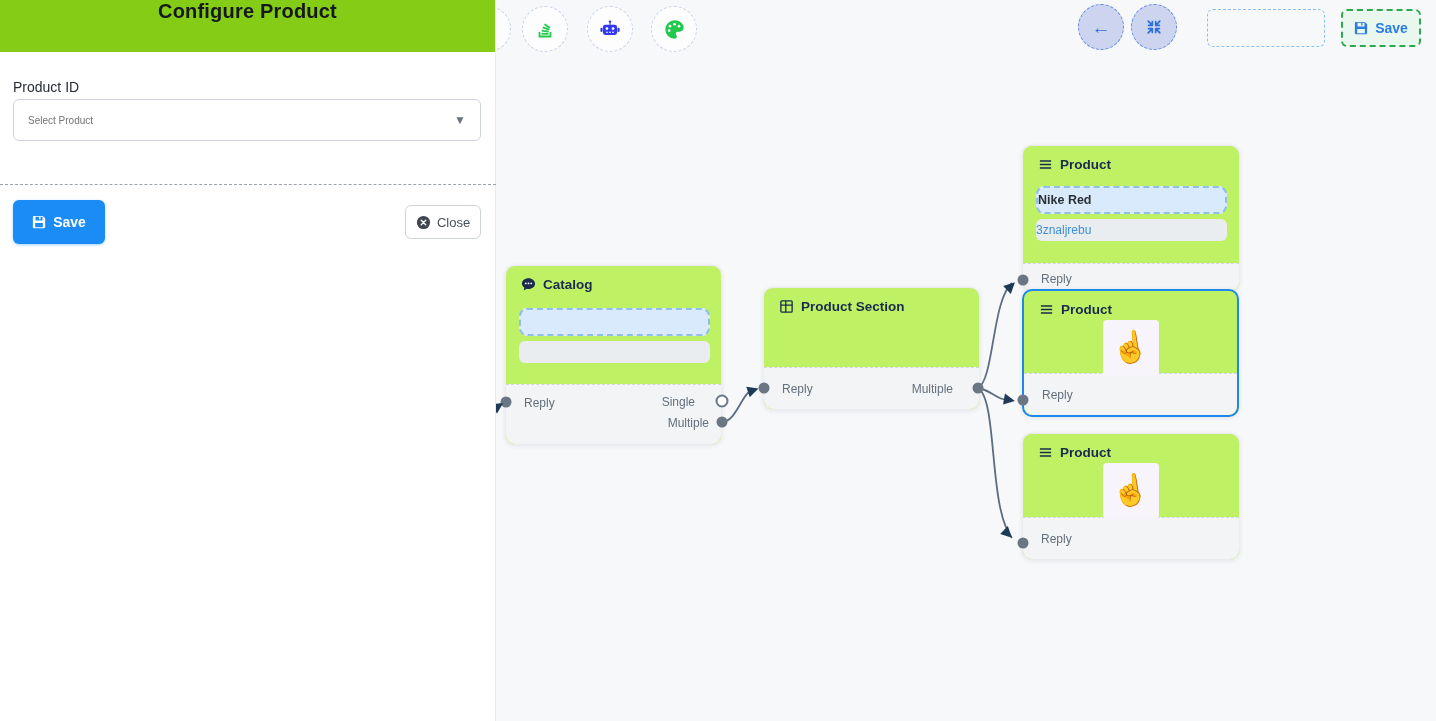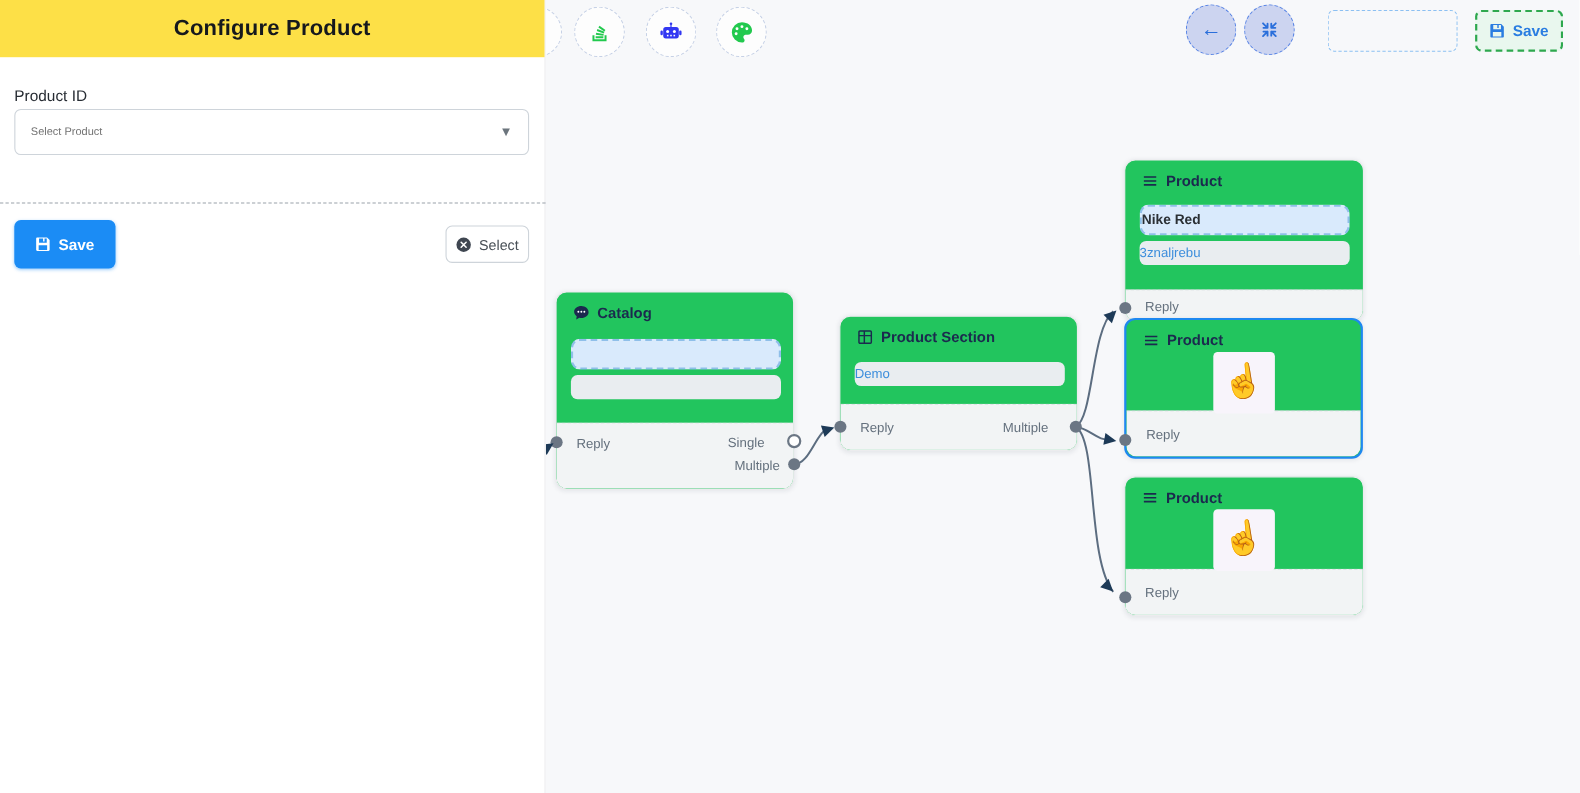--- a/index.html
+++ b/index.html
@@ -2,21 +2,21 @@
 <html><head>
 <meta charset="utf-8">
 <style>
   * { margin:0; padding:0; box-sizing:border-box; }
   html,body { width:1436px; height:721px; overflow:hidden; background:#fff;
               font-family:"Liberation Sans", sans-serif; }
   .app { position:relative; width:1436px; height:721px; }
 
   
   .panel { position:absolute; left:0; top:0; width:496px; height:721px; background:#fff; z-index:10; border-right:1px solid #ececee; }
-  .panel-header { height:52px; background:#fde047; display:flex; align-items:center; justify-content:center; }
+  .panel-header { height:52px; background:#84cc16; display:flex; justify-content:center; }
   .panel-title { font-size:20px; font-weight:700; color:#15181d; letter-spacing:.2px; }
   .field-label { position:absolute; left:13px; top:79px; font-size:14px; color:#272c33; }
   .select-box { position:absolute; left:13px; top:99px; width:468px; height:42px; background:#fff;
                 border:1px solid #ced4da; border-radius:6px; display:flex; align-items:center;
                 padding:0 14px; cursor:pointer; }
   .select-box .placeholder { font-size:10px; color:#737373; }
   .select-box .caret { margin-left:auto; color:#6c757d; font-size:12px; }
   .panel-divider { position:absolute; left:0; top:184px; width:496px; border-top:1px dashed #9aa2aa; }
   .btn-save-primary { position:absolute; left:13px; top:200px; width:92px; height:44px;
                       background:#1b8cf5; border:none; border-radius:6px; color:#fff; font-size:14px; font-weight:700;
@@ -35,21 +35,21 @@
                  cursor:pointer; }
   .tool-circle.blue { background:#ccd4f0; border:1.5px dashed #5b86e5; color:#2a6fdb; }
   .dashed-empty-btn { position:absolute; left:711px; top:9px; width:118px; height:38px;
                       border:1.5px dashed #8cc0f2; border-radius:6px; background:transparent; cursor:pointer; }
   .btn-save-green { position:absolute; left:845px; top:9px; width:80px; height:38px;
                     background:#e9f7ee; border:2px dashed #2ea84e; border-radius:6px;
                     color:#2a7de1; font-size:14px; font-weight:700;
                     display:flex; align-items:center; justify-content:center; gap:7px; cursor:pointer; }
 
   
-  .node { position:absolute; background:#22c55e; border:1px solid #ececee; border-radius:10px;
+  .node { position:absolute; background:#bef264; border:1px solid #ececee; border-radius:10px;
           box-shadow:0 1px 5px rgba(21,33,60,.09); z-index:2; }
   .node.selected { border:2px solid #1e88f0; }
   .node-title { position:absolute; left:15px; top:11px; display:flex; align-items:center; gap:7px;
                 font-size:13.5px; font-weight:700; color:#1b2a4e; }
   .node-title .n-icon { display:flex; color:#1b2a4e; }
   .node-row { position:absolute; left:13px; width:191px; border-radius:6px;
               display:flex; align-items:center; justify-content:flex-start; font-size:12px; }
   .row-dashed { background:#d9eafc; border:2px dashed #8fbfe9; border-radius:8px; }
   .row-gray { background:#e9edf0; }
   .row-text-blue { color:#3d8edc; }
@@ -92,21 +92,21 @@
       <span>Save</span>
     </button>
 
     <button class="btn-close">
       <span style="display:flex;">
         <svg width="15" height="15" viewBox="0 0 16 16">
             <circle cx="8" cy="8" r="7" fill="#3f4651"></circle>
             <path d="M5.6 5.6l4.8 4.8M10.4 5.6l-4.8 4.8" stroke="#fff" stroke-width="1.5" stroke-linecap="round"></path>
           </svg>
       </span>
-      <span>Select</span>
+      <span>Close</span>
     </button>
   </div>
 
   <div class="canvas">
 
     <div class="tool-circle" style="left:-31px; top:6px;"></div>
     <div class="tool-circle" style="left:26px; top:6px;">
       <span style="display:flex;">
         <svg width="22" height="22" viewBox="0 0 22 22" fill="none" stroke="#22c94e" stroke-width="1.8">
           <path d="M5.5 14v4.5h11V14"></path>
@@ -192,23 +192,20 @@
     <div class="node" style="left:267px; top:287px; width:217px; height:123px;">
       <div class="node-title">
         <span class="n-icon">
           <svg width="15" height="15" viewBox="0 0 16 16" fill="none" stroke="#1b2a4e" stroke-width="1.4">
               <rect x="2" y="2" width="12" height="12" rx="1"></rect>
               <path d="M2 6.5h12M7.2 2v12"></path>
             </svg>
         </span>
         <span>Product Section</span>
       </div>
-      <div class="node-row row-gray row-text-blue" style="top:41px; height:22px;">
-        <span>Demo</span>
-      </div>
       <div class="node-footer" style="height:42px;">
         <span class="h-label" style="left:18px; top:14px;">Reply</span>
         <span class="h-label" style="right:26px; top:14px;">Multiple</span>
       </div>
     </div>
 
     <div class="node" style="left:526px; top:145px; width:218px; height:147px;">
       <div class="node-title">
         <span class="n-icon">
           <svg width="15" height="15" viewBox="0 0 16 16" stroke="#1b2a4e" stroke-width="1.6">

